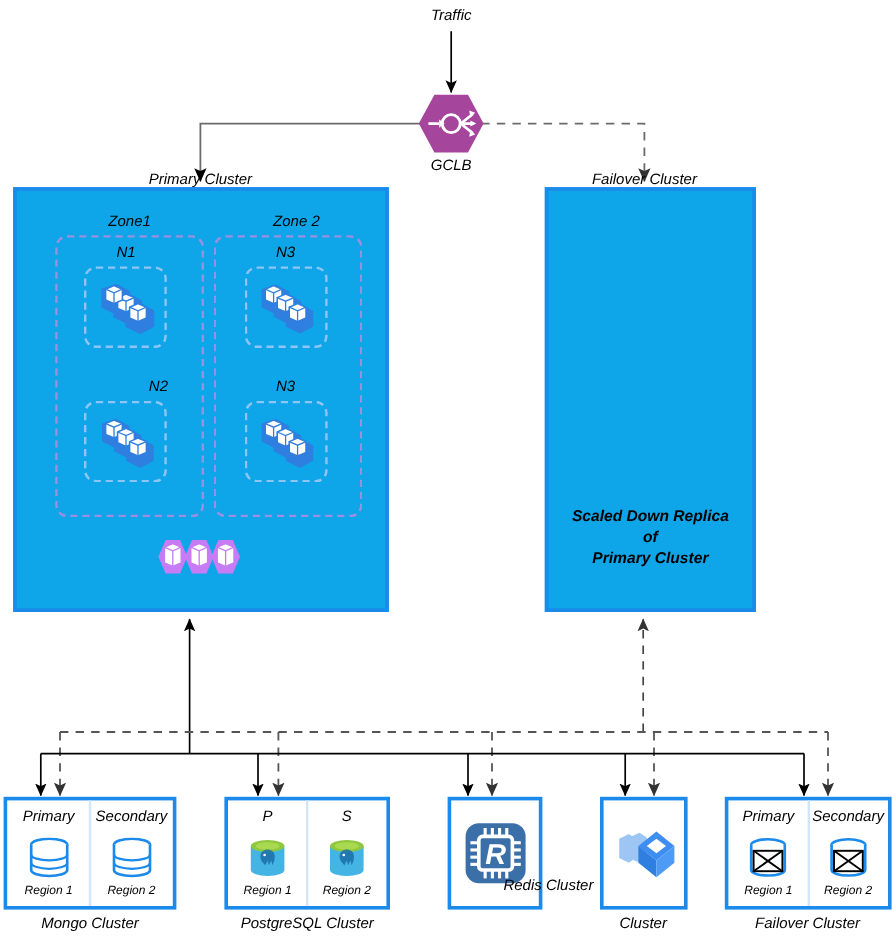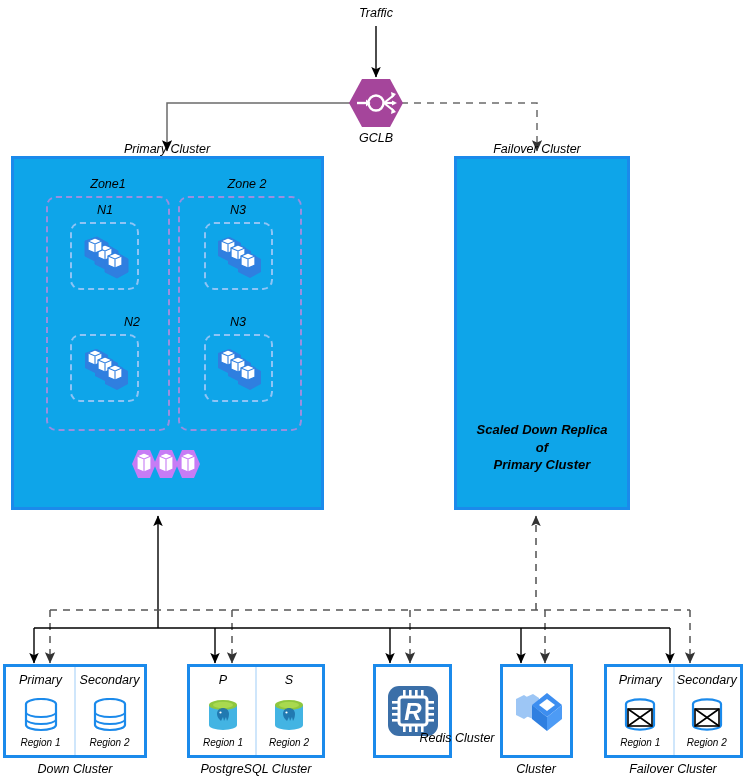--- a/index.html
+++ b/index.html
@@ -218,21 +218,21 @@
       <div class="db-role">Secondary</div>
       <svg class="db-icon" width="40" height="34" viewBox="0 0 40 34">
         <ellipse cx="20" cy="6" rx="15" ry="5" fill="#fff" stroke="#1b8aeb" stroke-width="2.2"></ellipse>
         <path d="M5,6 L5,27 A15,5 0 0 0 35,27 L35,6" fill="#fff" stroke="#1b8aeb" stroke-width="2.2"></path>
         <path d="M5,14 A15,5 0 0 0 35,14" fill="none" stroke="#1b8aeb" stroke-width="1.8"></path>
         <path d="M5,21 A15,5 0 0 0 35,21" fill="none" stroke="#1b8aeb" stroke-width="1.8"></path>
       </svg>
       <div class="db-region">Region 2</div>
     </div>
   </div>
-  <div class="box-caption" style="left:75px;top:762px;">Down Cluster</div>
+  <div class="box-caption" style="left:75px;top:762px;">Mongo Cluster</div>
 
   <div class="db-box" style="left:187px;top:664px;width:138px;height:94px;">
     <div class="db-divider"></div>
     <div class="db-half">
       <div class="db-role">P</div>
       <svg class="db-icon" width="40" height="34" viewBox="0 0 40 34">
         <path d="M6,7 L6,27 A14,5 0 0 0 34,27 L34,7 Z" fill="#43b4e3"></path>
         <ellipse cx="20" cy="7" rx="14" ry="5" fill="#8fc73e"></ellipse>
         <ellipse cx="20" cy="7" rx="10" ry="3.2" fill="#a9d94f"></ellipse>
         <path d="M14,16 c0,-4 3,-6 6,-6 c3,0 6,2 6,6 c0,3 -1,5 -2,7 l-1,-4 l-2,4 l-1,-4 l-2,4 c-2,-2 -4,-4 -4,-7 z" fill="#1b6fa8" opacity="0.85"></path>

